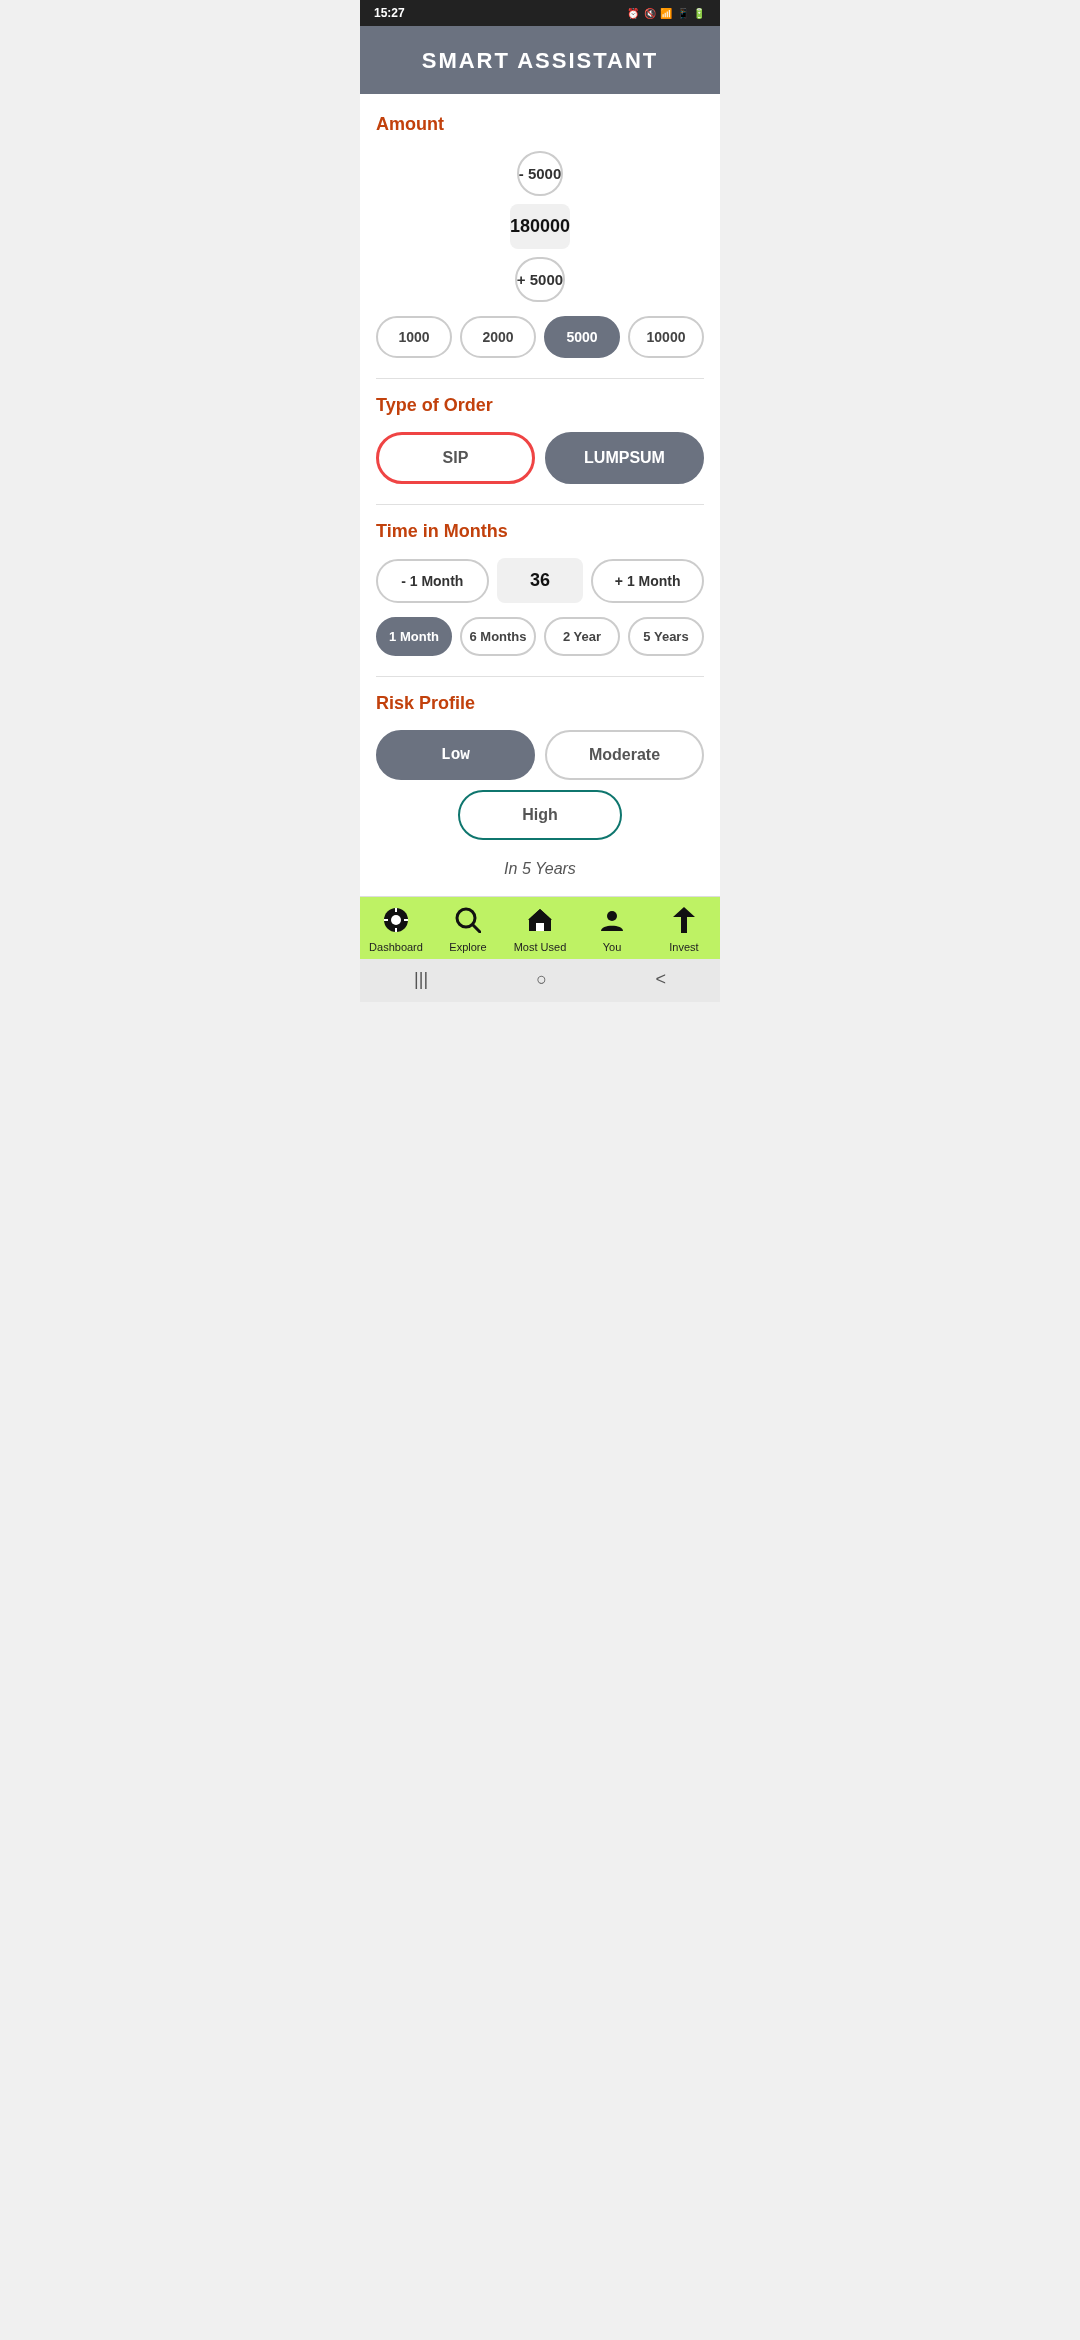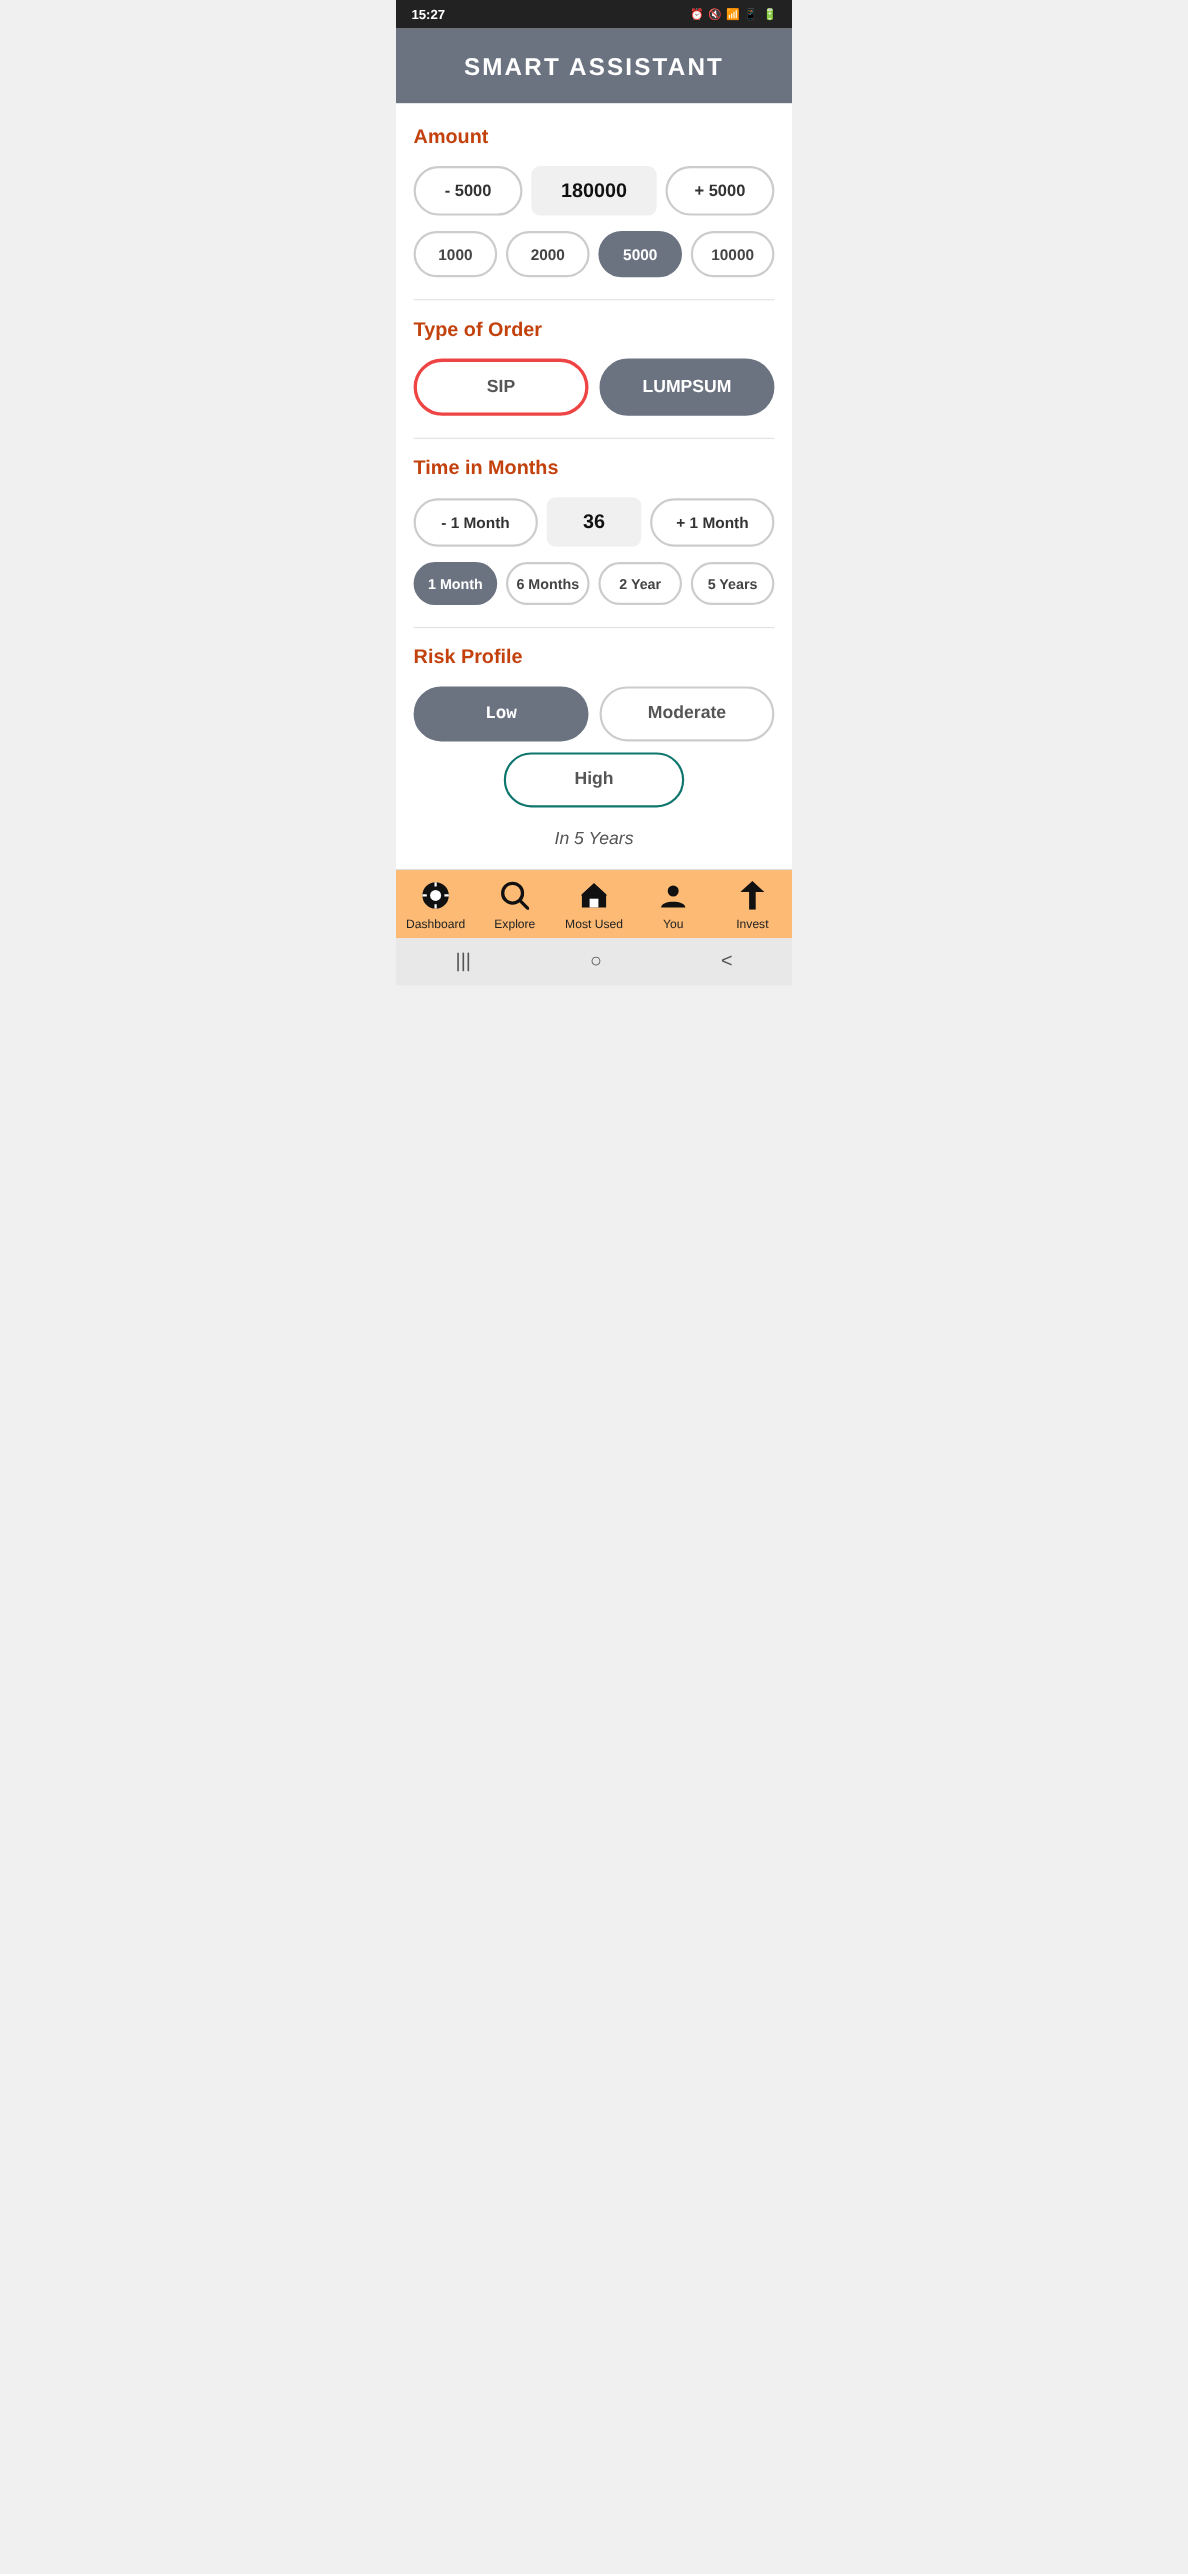--- a/index.html
+++ b/index.html
@@ -61,20 +61,21 @@
       color: #c2410c;
     }
 
     
     .amount-row {
       display: flex;
       align-items: center;
       justify-content: space-between;
       gap: 8px;
       margin-bottom: 14px;
+      flex-direction: column;
     }
 
     .amount-btn {
       flex: 1;
       padding: 12px 0;
       border: 2px solid #ccc;
       border-radius: 50px;
       background: white;
       font-size: 15px;
       font-weight: 600;
@@ -259,21 +260,21 @@
     .in-years-text {
       text-align: center;
       font-size: 16px;
       color: #555;
       font-style: italic;
       padding-bottom: 8px;
     }
 
     
     .bottom-nav {
-      background: #fdba74;
+      background: #bef264;
       border-top: 1px solid #ddd;
       display: flex;
       justify-content: space-between;
       padding: 10px 0 6px;
     }
 
     .nav-item {
       display: flex;
       flex-direction: column;
       align-items: center;

